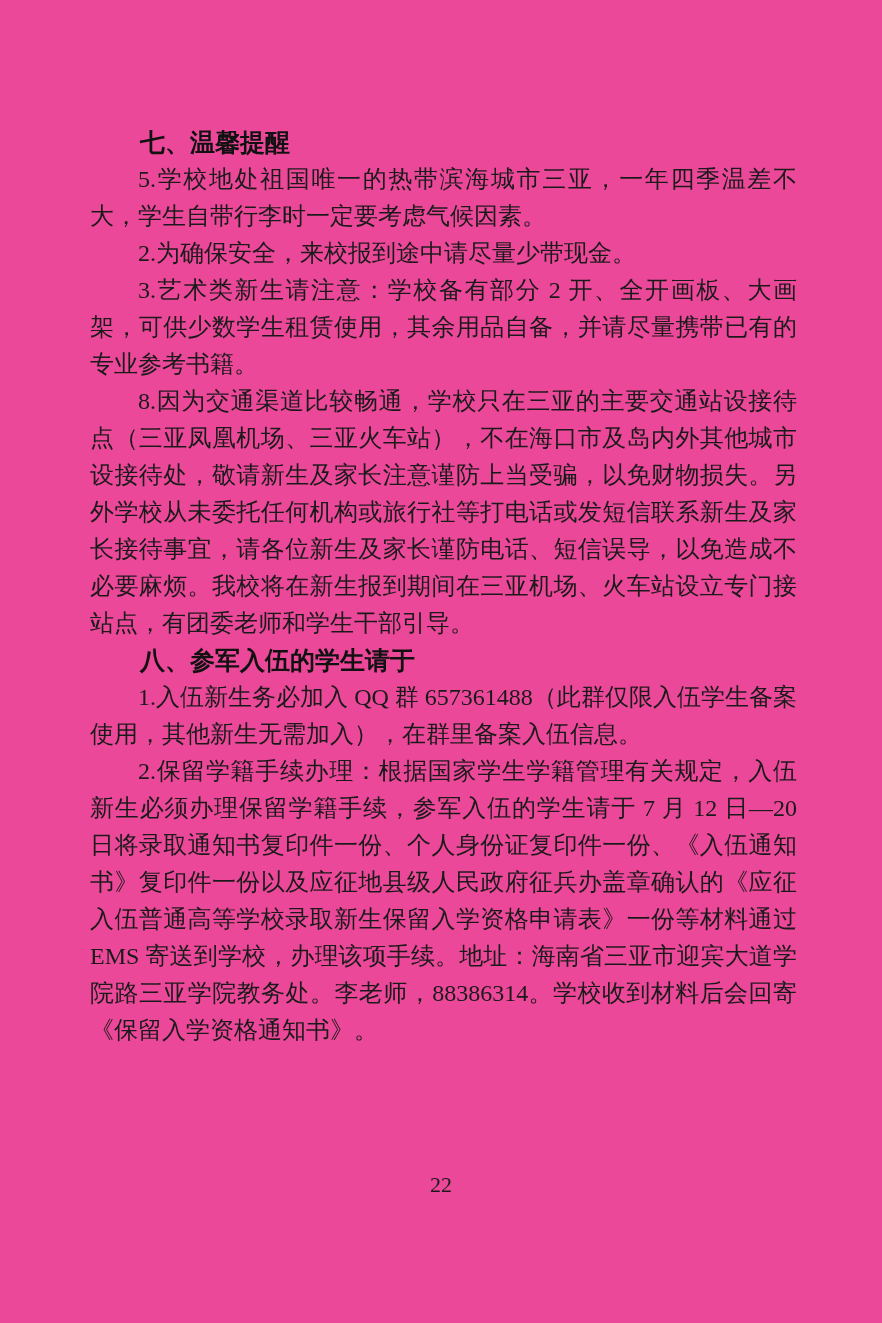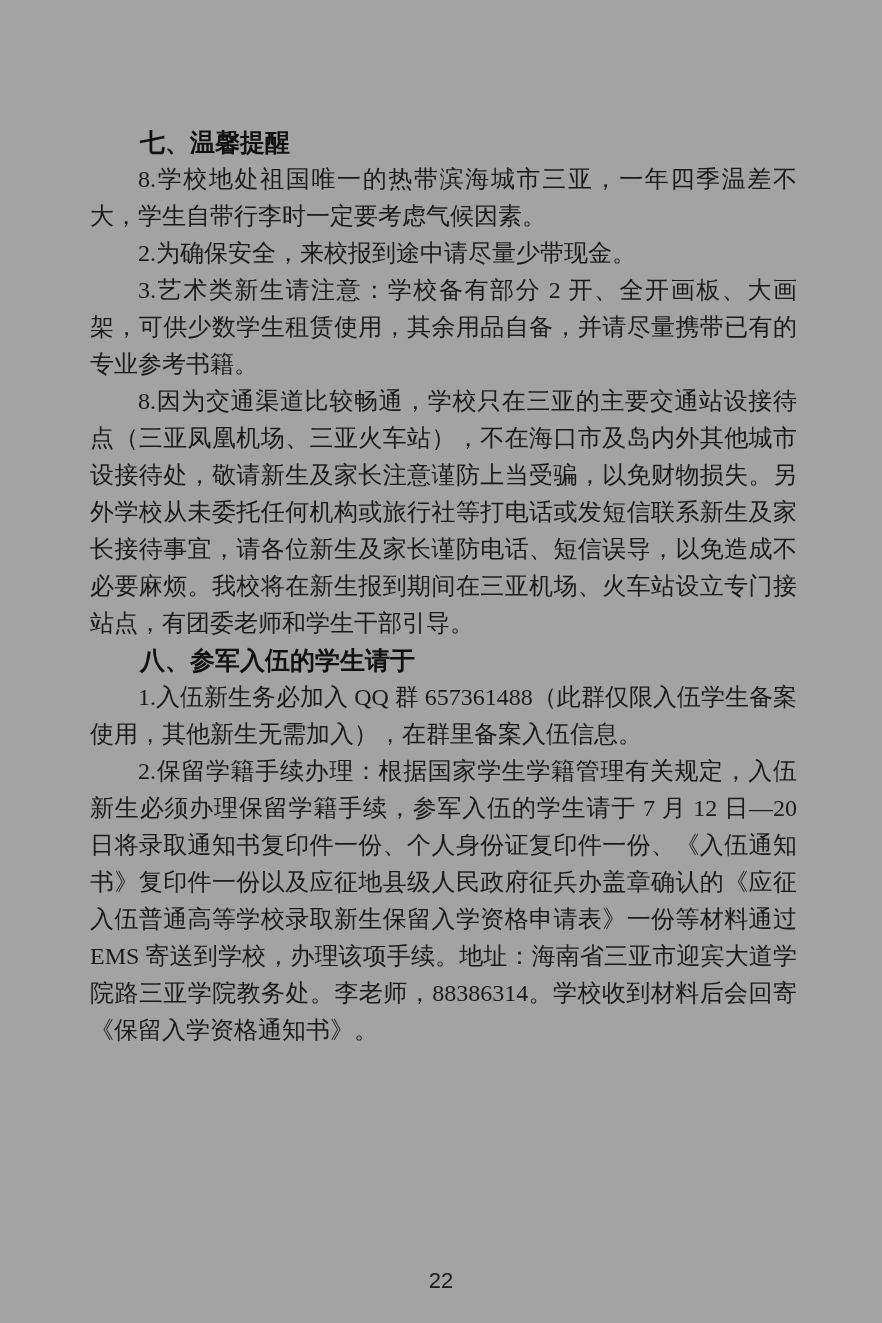--- a/index.html
+++ b/index.html
@@ -5,21 +5,21 @@
   html, body {
     margin: 0;
     padding: 0;
     background: #e8e8e8;
   }
   .page {
     position: relative;
     width: 882px;
     height: 1323px;
     margin: 0 auto;
-    background: #a3a3a3;
+    background: #ec4899;
     overflow: hidden;
     color: #1a1a1a;
     font-family: "Liberation Serif", "DejaVu Serif", serif;
   }
   .content {
     position: absolute;
     left: 90px;
     top: 124px;
     width: 707px;
   }
@@ -37,38 +37,38 @@
     font-size: 24px;
     line-height: 37px;
     text-align: justify;
     text-justify: inter-ideograph;
     text-indent: 2em;
     word-break: break-all;
     color: #1a1a1a;
   }
   .page-number {
     position: absolute;
-    top: 1268px;
+    top: 1172px;
     left: 0;
     width: 100%;
     text-align: center;
     font-size: 22px;
     color: #1a1a1a;
-    font-family: Liberation Sans, sans-serif;
+    font-family: Liberation Serif, serif;
   }
 </style>
 </head>
 <body>
 
 <div class="page">
   <div class="content">
 
     <h2 class="heading">七、温馨提醒</h2>
 
-    <p class="para">8.学校地处祖国唯一的热带滨海城市三亚，一年四季温差不大，学生自带行李时一定要考虑气候因素。</p>
+    <p class="para">5.学校地处祖国唯一的热带滨海城市三亚，一年四季温差不大，学生自带行李时一定要考虑气候因素。</p>
 
     <p class="para">2.为确保安全，来校报到途中请尽量少带现金。</p>
 
     <p class="para">3.艺术类新生请注意：学校备有部分 2 开、全开画板、大画架，可供少数学生租赁使用，其余用品自备，并请尽量携带已有的专业参考书籍。</p>
 
     <p class="para">8.因为交通渠道比较畅通，学校只在三亚的主要交通站设接待点（三亚凤凰机场、三亚火车站），不在海口市及岛内外其他城市设接待处，敬请新生及家长注意谨防上当受骗，以免财物损失。另外学校从未委托任何机构或旅行社等打电话或发短信联系新生及家长接待事宜，请各位新生及家长谨防电话、短信误导，以免造成不必要麻烦。我校将在新生报到期间在三亚机场、火车站设立专门接站点，有团委老师和学生干部引导。</p>
 
     <h2 class="heading">八、参军入伍的学生请于</h2>
 
     <p class="para">1.入伍新生务必加入 QQ 群 657361488（此群仅限入伍学生备案使用，其他新生无需加入），在群里备案入伍信息。</p>

